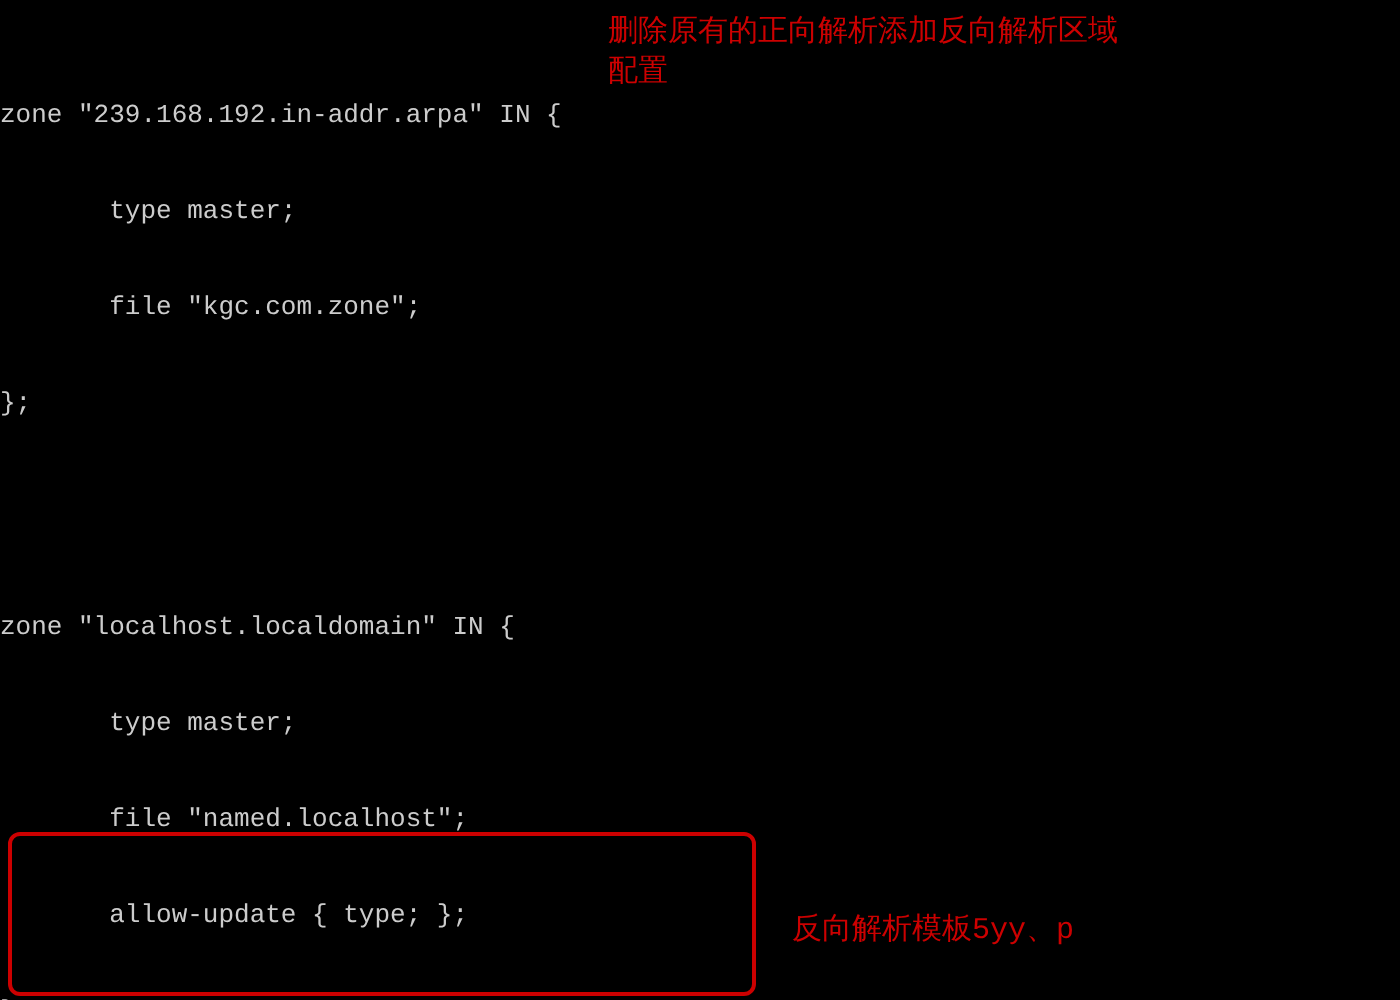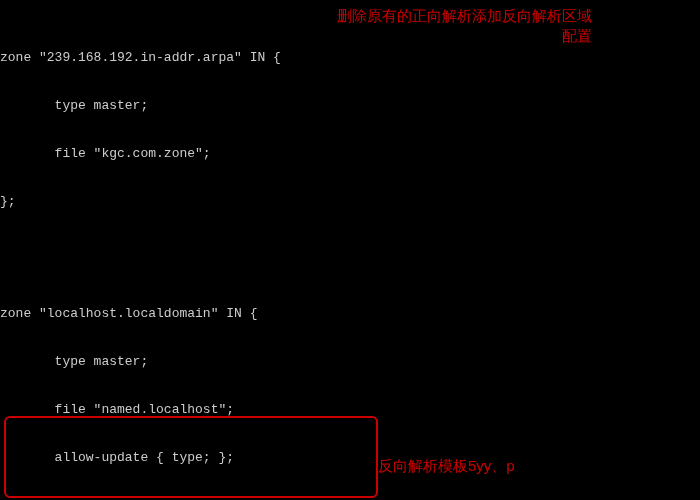--- a/index.html
+++ b/index.html
@@ -23,22 +23,22 @@
   }
   .line { white-space: pre; }
   .annotation {
     position: absolute;
     color: #cc0000;
     font-family: "Microsoft YaHei", "PingFang SC", sans-serif;
     font-size: 15px;
     line-height: 20px;
     white-space: normal;
   }
-  .anno1 { top: 6px; left: 332px; width: 260px; text-align: right; }
-  .anno2 { top: 456px; left: 378px; }
+  .anno1 { top: 6px; left: 304px; width: 260px; }
+  .anno2 { top: 456px; left: 396px; font-family: Liberation Mono, monospace; }
   .highlight-box {
     position: absolute;
     border: 2px solid #cc0000;
     border-radius: 6px;
     left: 4px;
     top: 416px;
     width: 370px;
     height: 78px;
     pointer-events: none;
   }

